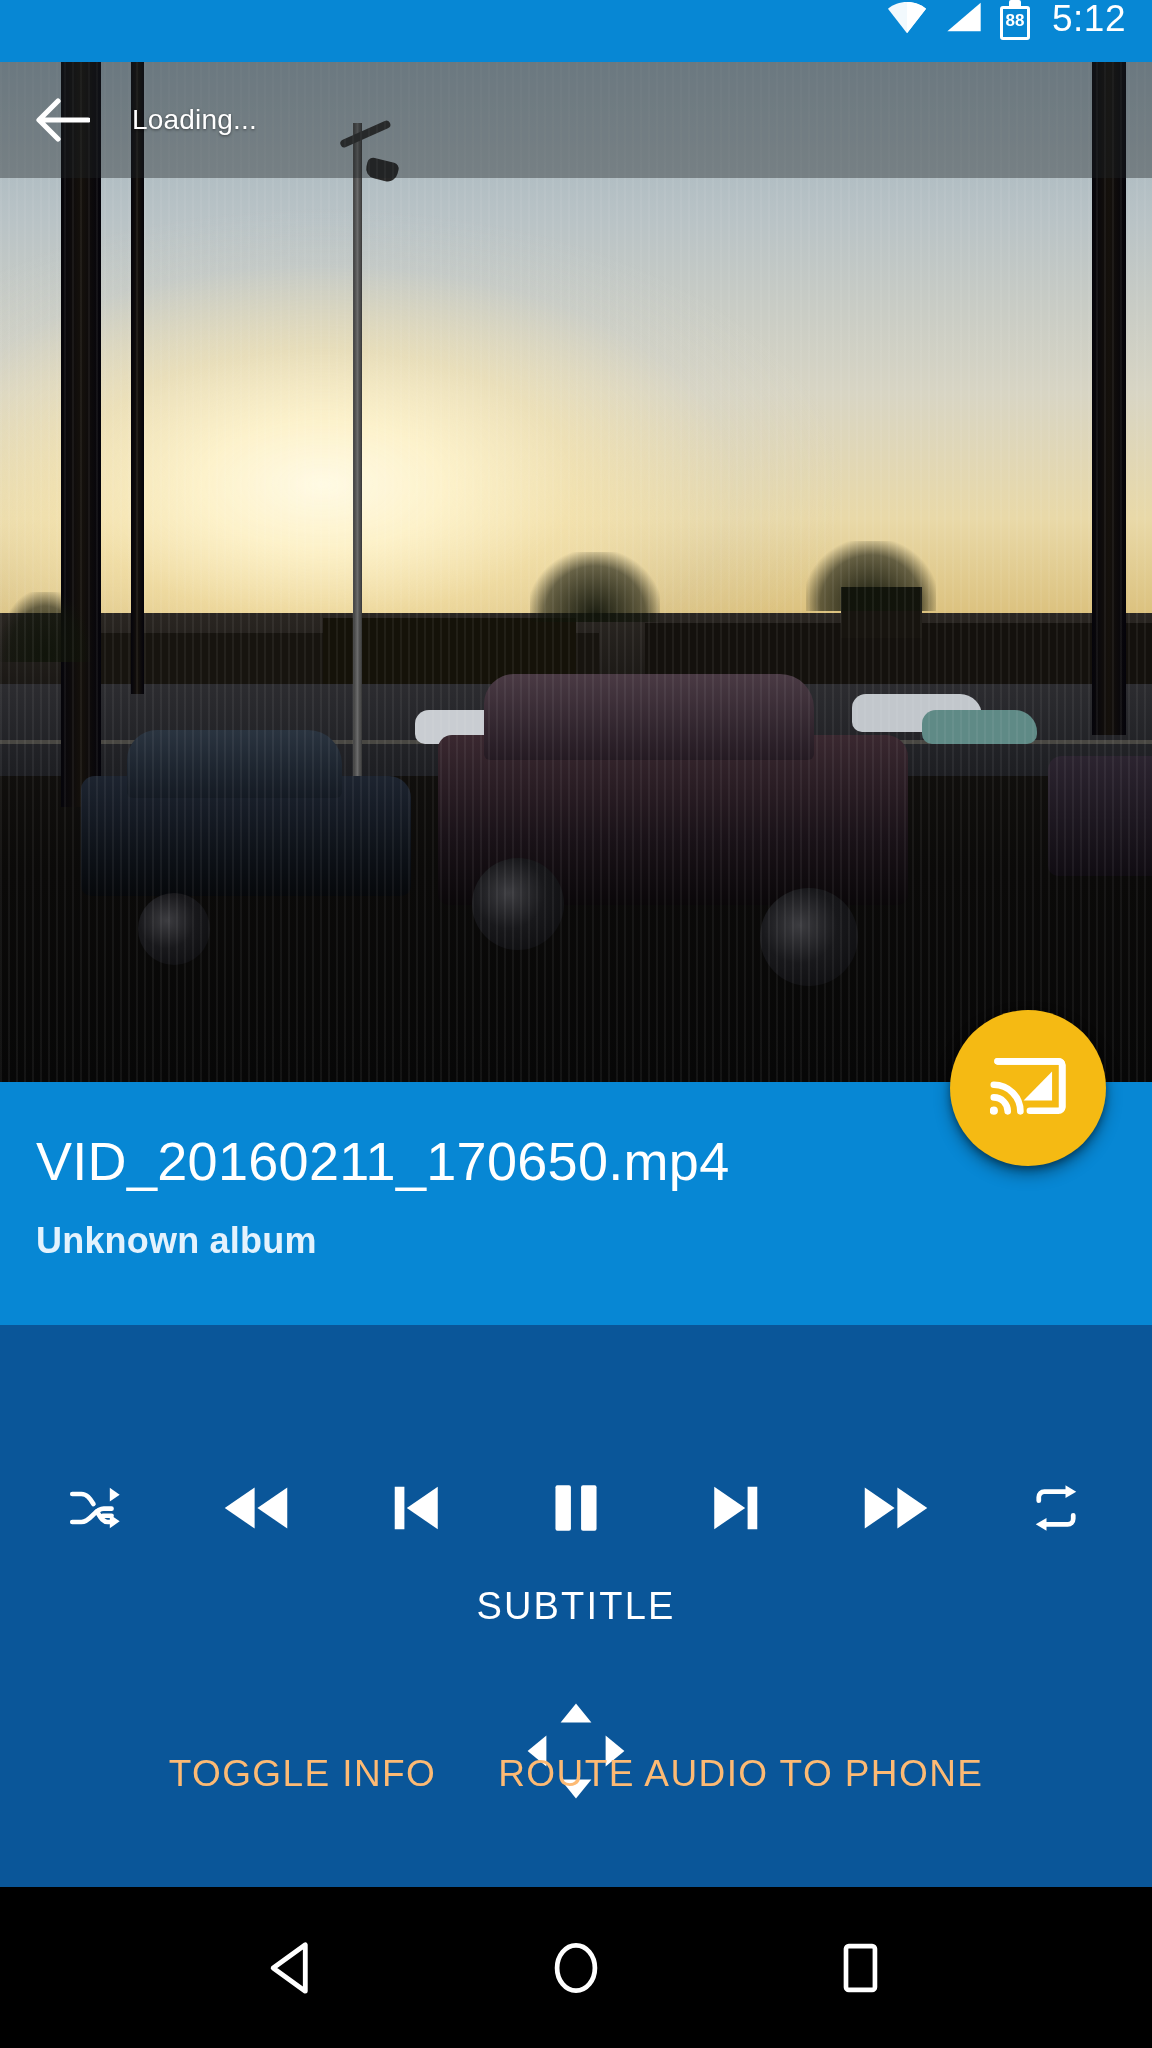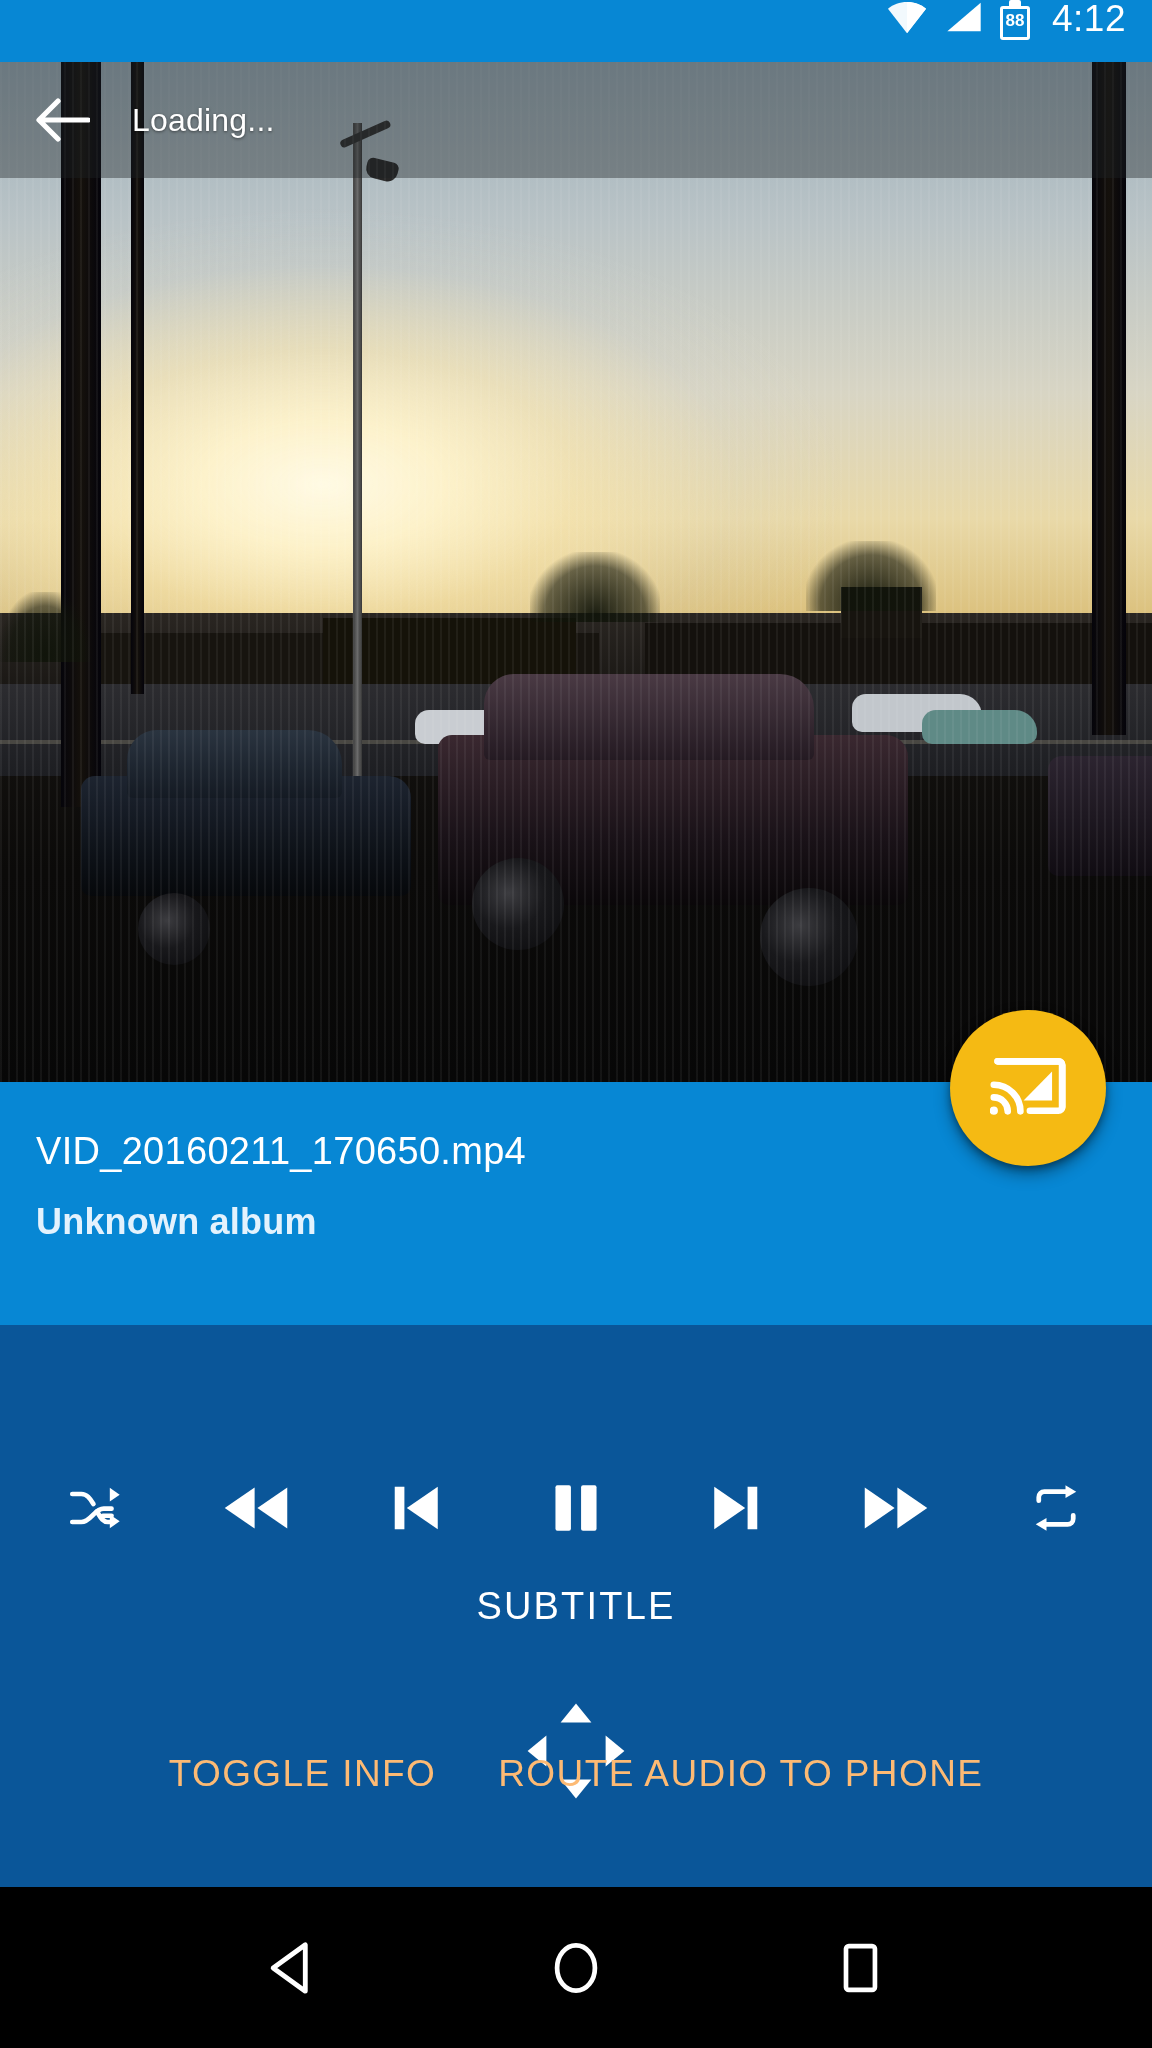--- a/index.html
+++ b/index.html
@@ -108,41 +108,41 @@
 
   
   #app-bar {
     position:absolute; left:0; top:62px; width:1152px; height:116px;
     background:rgba(30,34,38,0.40);
     display:flex; align-items:center; padding-left:30px; gap:38px;
     z-index:6;
   }
   #back-button { width:64px; height:64px; display:flex; align-items:center; justify-content:center; cursor:pointer; }
   #app-bar-title {
-    color:#ffffff; font-size:32px; font-weight:400; letter-spacing:0.2px;
+    color:#ffffff; font-size:28px; font-weight:400; letter-spacing:0.2px;
     text-shadow:0 1px 3px rgba(0,0,0,0.5);
   }
 
   
   #cast-fab {
     position:absolute; right:46px; top:1010px;
     width:156px; height:156px; border-radius:50%;
     background:#f5ba13; z-index:20;
     display:flex; align-items:center; justify-content:center;
     box-shadow:0 8px 16px rgba(0,0,0,0.38), 0 3px 6px rgba(0,0,0,0.3);
     cursor:pointer;
   }
 
   
   #meta-panel {
     position:absolute; left:0; top:1082px; width:1152px; height:243px;
     background:#0787d4; padding:48px 40px 0 36px; z-index:5;
   }
   #track-title {
-    color:#ffffff; font-size:38px; font-weight:400; letter-spacing:0.3px;
+    color:#ffffff; font-size:54px; font-weight:400; letter-spacing:0.3px;
     white-space:nowrap; overflow:hidden;
   }
   #album-name {
     color:#e3f2fd; font-size:36px; font-weight:700; margin-top:28px;
     letter-spacing:0.2px;
   }
 
   
   #controls-panel {
     position:absolute; left:0; top:1325px; width:1152px; height:562px;
@@ -237,21 +237,21 @@
     <span class="sb-icon">
       <svg width="40" height="34" viewBox="0 0 24 20">
         <path d="M22 1.5 L22 18.5 L2 18.5 Z" fill="#ffffff"></path>
       </svg>
     </span>
     <span class="battery-wrap">
       <span class="battery-cap"></span>
       <span class="battery-body"></span>
       <span class="battery-num">88</span>
     </span>
-    <span id="status-time">4:12</span>
+    <span id="status-time">5:12</span>
   </div>
 
   <div id="video-area">
     <div id="sky"></div>
     <div class="roofline"></div>
     <div id="ground"></div>
 
     <div class="bldg" style="left:6%; top:56%; width:46%; height:8%; background:#17140f;"></div>
     <div class="bldg" style="left:28%; top:54.5%; width:22%; height:9.5%; background:#151209;"></div>
     <div class="bldg" style="left:56%; top:55%; width:44%; height:9%; background:#14110d;"></div>

